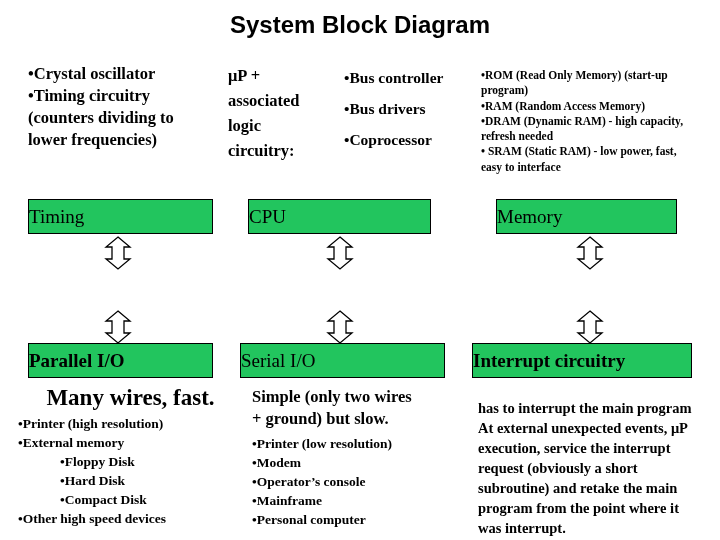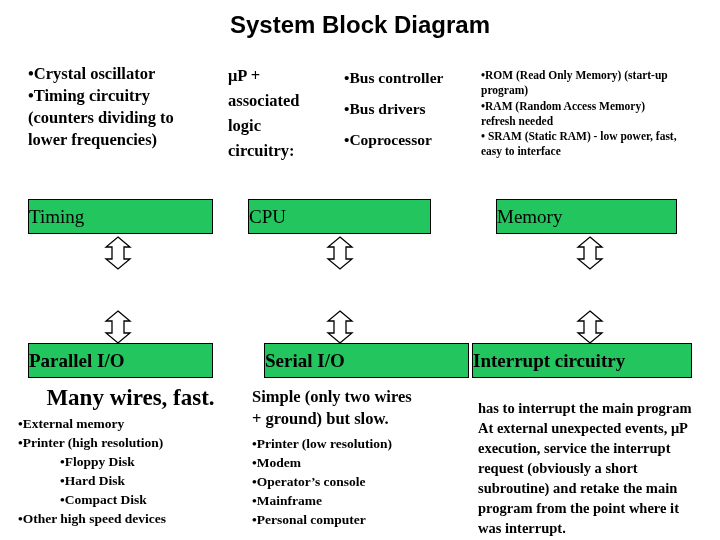--- a/index.html
+++ b/index.html
@@ -43,21 +43,21 @@
     display:flex; align-items:center; justify-content:flex-start;
     font-family:"Liberation Serif", serif;
     font-size:19px;
     line-height:1;
   }
 
   #box-timing    { left:28px;  top:199px; width:185px; height:35px; }
   #box-cpu       { left:248px; top:199px; width:183px; height:35px; }
   #box-memory    { left:496px; top:199px; width:181px; height:35px; }
   #box-parallel  { left:28px;  top:343px; width:185px; height:35px; font-weight:bold; }
-  #box-serial    { left:240px; top:343px; width:205px; height:35px; font-weight:bold;margin-left:24px; }
+  #box-serial    { left:240px; top:343px; width:205px; height:35px; font-weight:normal; }
   #box-interrupt { left:472px; top:343px; width:220px; height:35px; font-weight:bold; }
 
   
   #bus {
     position:absolute; left:26px; top:265px; width:650px; height:50px;
   }
   #bus .label {
     position:absolute; left:0; top:0; width:650px; height:50px;
     display:flex; align-items:center; justify-content:center;
     font-family:"Liberation Serif", serif;
@@ -103,20 +103,21 @@
   <div class="txt col-c serif-bold">
     <div class="bulletline">•Bus controller</div>
     <div class="bulletline">•Bus drivers</div>
     <div class="bulletline">•Coprocessor</div>
   </div>
 
   <div class="txt col-d serif-bold">
     <div class="row">•ROM (Read Only Memory)  (start-up</div>
     <div class="row">program)</div>
     <div class="row">•RAM (Random Access Memory)</div>
+    <div class="row">•DRAM (Dynamic RAM) - high capacity,</div>
     <div class="row">refresh needed</div>
     <div class="row">• SRAM (Static RAM) - low power, fast,</div>
     <div class="row">easy to interface</div>
   </div>
 
   <div class="box" id="box-timing">
     <span>Timing</span>
   </div>
   <div class="box" id="box-cpu">
     <span>CPU</span>
@@ -164,22 +165,22 @@
   <div class="box" id="box-serial">
     <span>Serial I/O</span>
   </div>
   <div class="box" id="box-interrupt">
     <span>Interrupt circuitry</span>
   </div>
 
   <div class="txt bot-a">
     <div class="bot-head" style="text-align:center;">Many wires, fast.</div>
     <div class="bot-list" style="margin-top:4px;">
+      <div>•Printer (high resolution)</div>
       <div>•External memory</div>
-      <div>•Printer (high resolution)</div>
       <div class="indent">•Floppy Disk</div>
       <div class="indent">•Hard Disk</div>
       <div class="indent">•Compact Disk</div>
       <div>•Other high speed devices</div>
     </div>
   </div>
 
   <div class="txt bot-b">
     <div class="bot-head2">Simple (only two wires</div>
     <div class="bot-head2">+ ground) but slow.</div>

